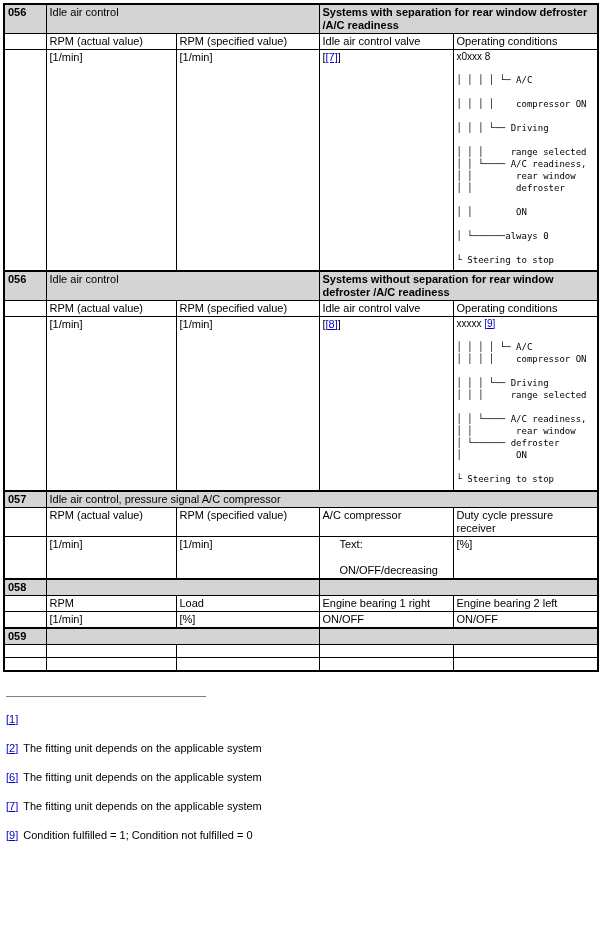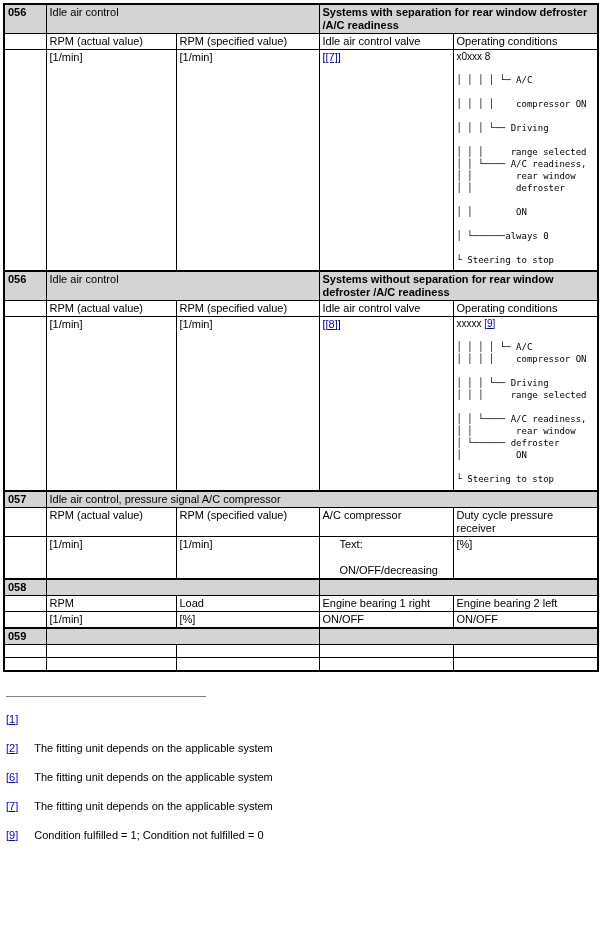--- a/index.html
+++ b/index.html
@@ -13,21 +13,21 @@
   td.sys { font-weight:bold; text-align:left; }
   td.gray { background:#d4d4d4; }
   a.ref { color:#0000cc; text-decoration:underline; cursor:pointer; }
   .opval { font-size:10px; line-height:12px; font-family:Liberation Sans, sans-serif; }
   pre.tree { margin:11px 0 0 0; font-family:"DejaVu Sans Mono",monospace; font-size:9px; line-height:12px; }
   td.multiline { white-space:pre-line;padding-left:20px; }
 
   .fnotes { padding-left:3px; }
   .fnrule { width:200px; height:0; border-top:1px solid #808080; margin:24px 0 0 0; }
   .fn { margin-top:16px; font-size:11px; line-height:13px; }
-  .fn .fn-text { margin-left:16px; }
+  .fn .fn-text { margin-left:5px; }
 </style>
 </head>
 <body>
 
 <div class="page">
 
   <table class="mb">
     <colgroup>
       <col style="width:42px">
         <col style="width:130px">

